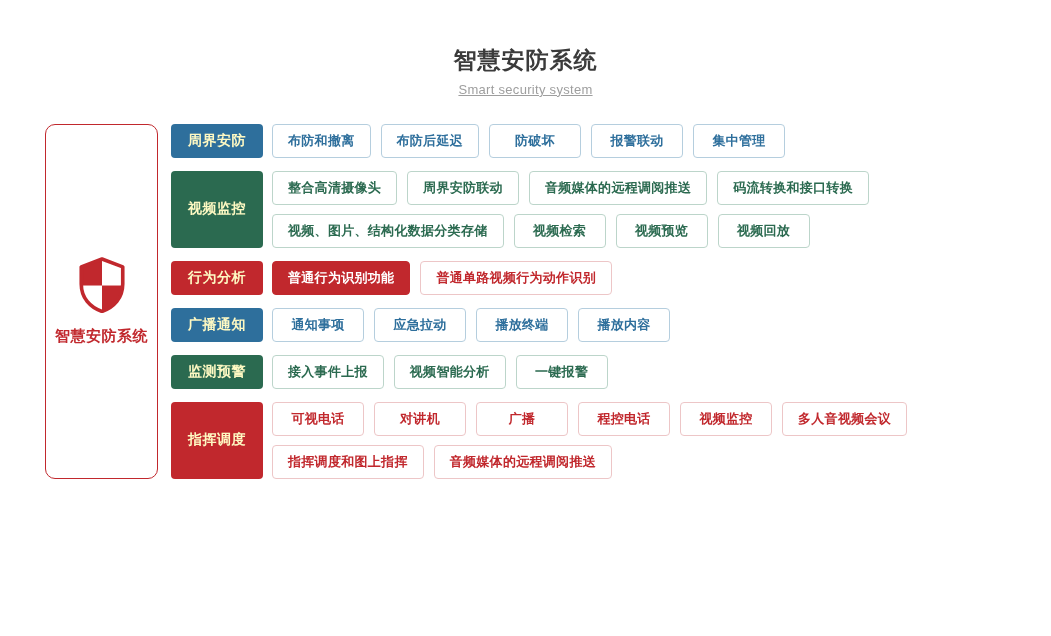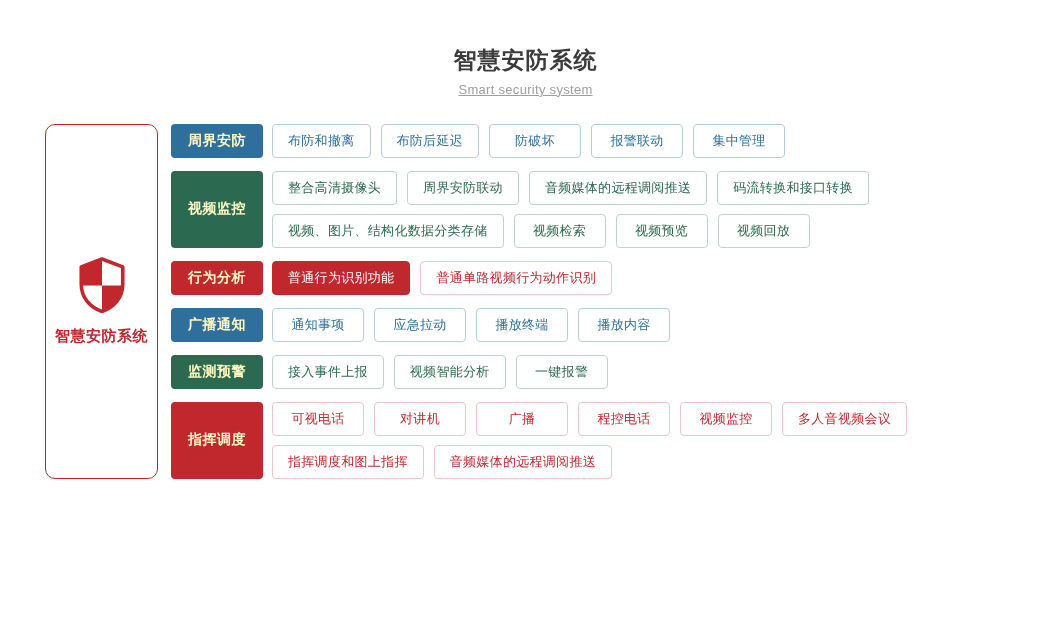--- a/index.html
+++ b/index.html
@@ -86,21 +86,21 @@
   .line { display: flex; gap: 10px; }
   .pill {
     height: 34px;
     min-width: 92px;
     padding: 0 15px;
     border: 1px solid var(--b);
     border-radius: 4px;
     background: #ffffff;
     color: var(--c);
     font-size: 13px;
-    font-weight: 400;
+    font-weight: 700;
     display: flex;
     align-items: center;
     justify-content: center;
     white-space: nowrap;
     letter-spacing: 0.3px;
     cursor: default;
   }
   .pill.filled {
     background: var(--c);
     border-color: var(--c);

